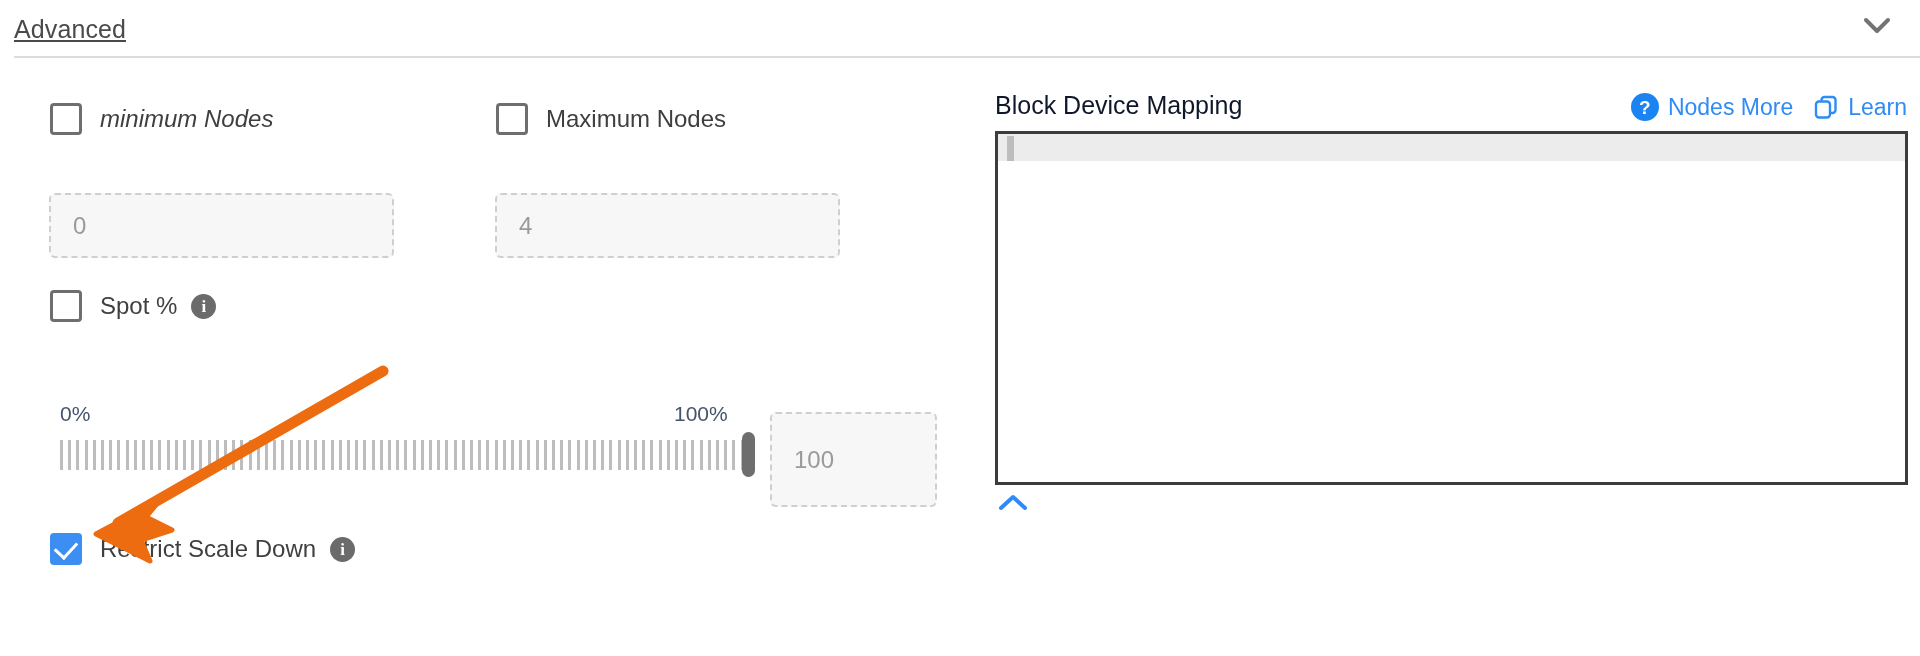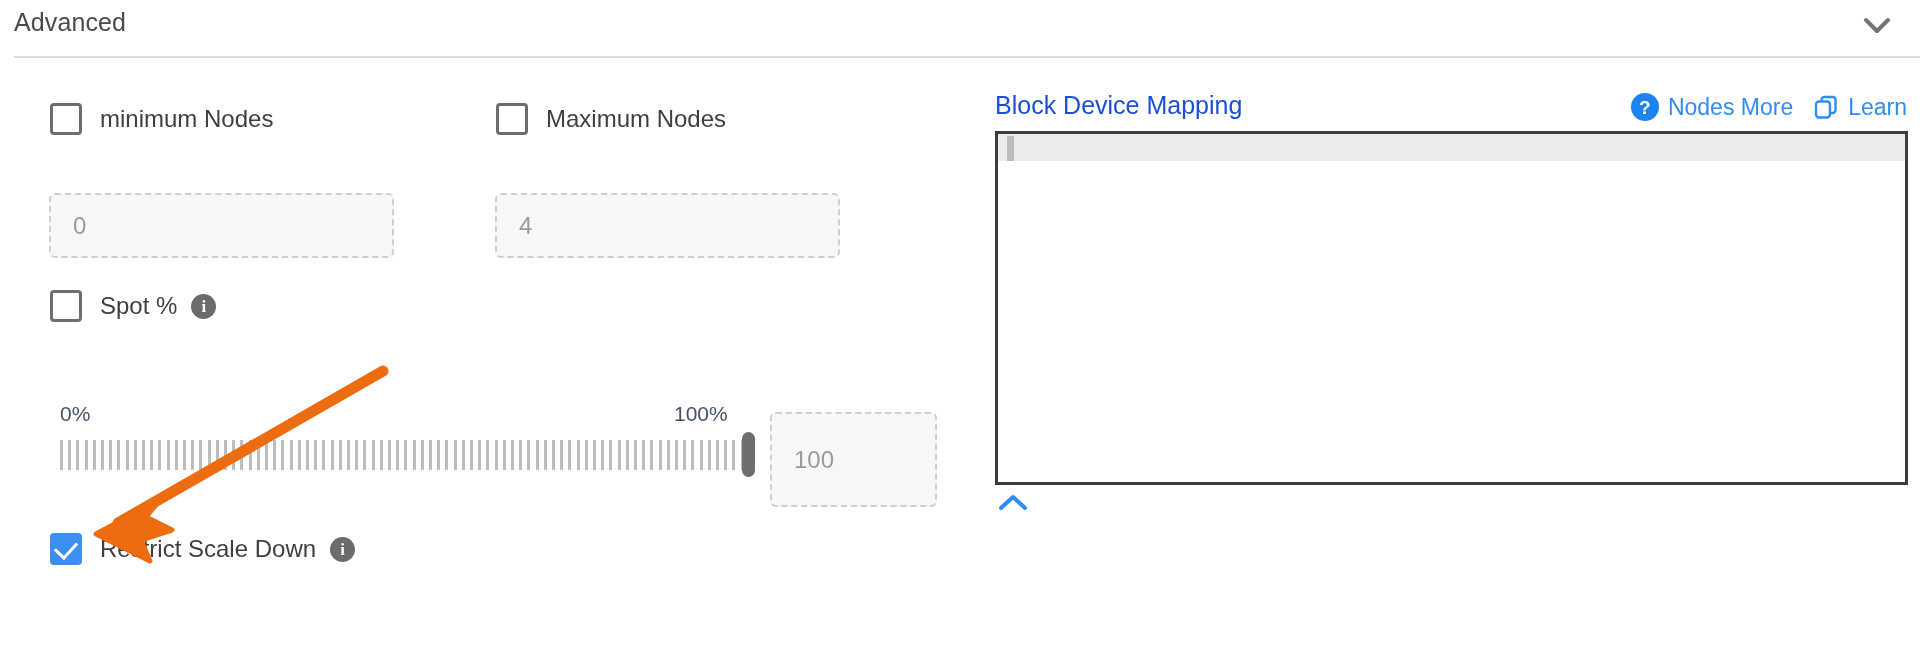--- a/index.html
+++ b/index.html
@@ -19,25 +19,26 @@
   
   .panel-header {
     position: absolute;
     left: 0; top: 0;
     width: 1920px;
     height: 57px;
   }
   .panel-title {
     position: absolute;
     left: 14px;
-    top: 8px;
+    top: 15px;
     font-size: 25px;
     font-weight: 400;
     color: #4a4a4a;
     letter-spacing: .1px;
+    text-decoration: underline;
   }
   .collapse-chevron {
     position: absolute;
     right: 26px;
     top: 9px;
     width: 34px;
     height: 34px;
     cursor: pointer;
     display: flex;
     align-items: center;
@@ -168,21 +169,21 @@
     left: 995px;
     top: 57px;
     width: 925px;
     height: 599px;
   }
   .bdm-title {
     position: absolute;
     left: 0;
     top: 34px;
     font-size: 25px;
-    color: #1d4ed8;
+    color: #0f172a;
   }
   .bdm-actions {
     position: absolute;
     right: 13px;
     top: 36px;
     display: flex;
     align-items: center;
     gap: 20px;
   }
   .action-link {
@@ -263,21 +264,21 @@
   <div class="collapse-chevron">
     <svg width="28" height="18" viewBox="0 0 28 18" aria-hidden="true">
       <polyline points="3,3 14,14 25,3" fill="none" stroke="#737373" stroke-width="4" stroke-linecap="round" stroke-linejoin="round"></polyline>
     </svg>
   </div>
 </div>
 <div class="divider"></div>
 
 <div class="left-col">
 
-  <div class="cb-row" style="left:50px; top:46px;">
+  <div class="cb-row" style="left:50px; top:46px;font-style:italic;">
     <div class="checkbox"></div>
     <div class="cb-label">minimum Nodes</div>
   </div>
   <div class="field" style="left:49px; top:136px; width:345px; height:65px;">
     <span class="val">0</span>
   </div>
 
   <div class="cb-row" style="left:496px; top:46px;">
     <div class="checkbox"></div>
     <div class="cb-label">Maximum Nodes</div>

